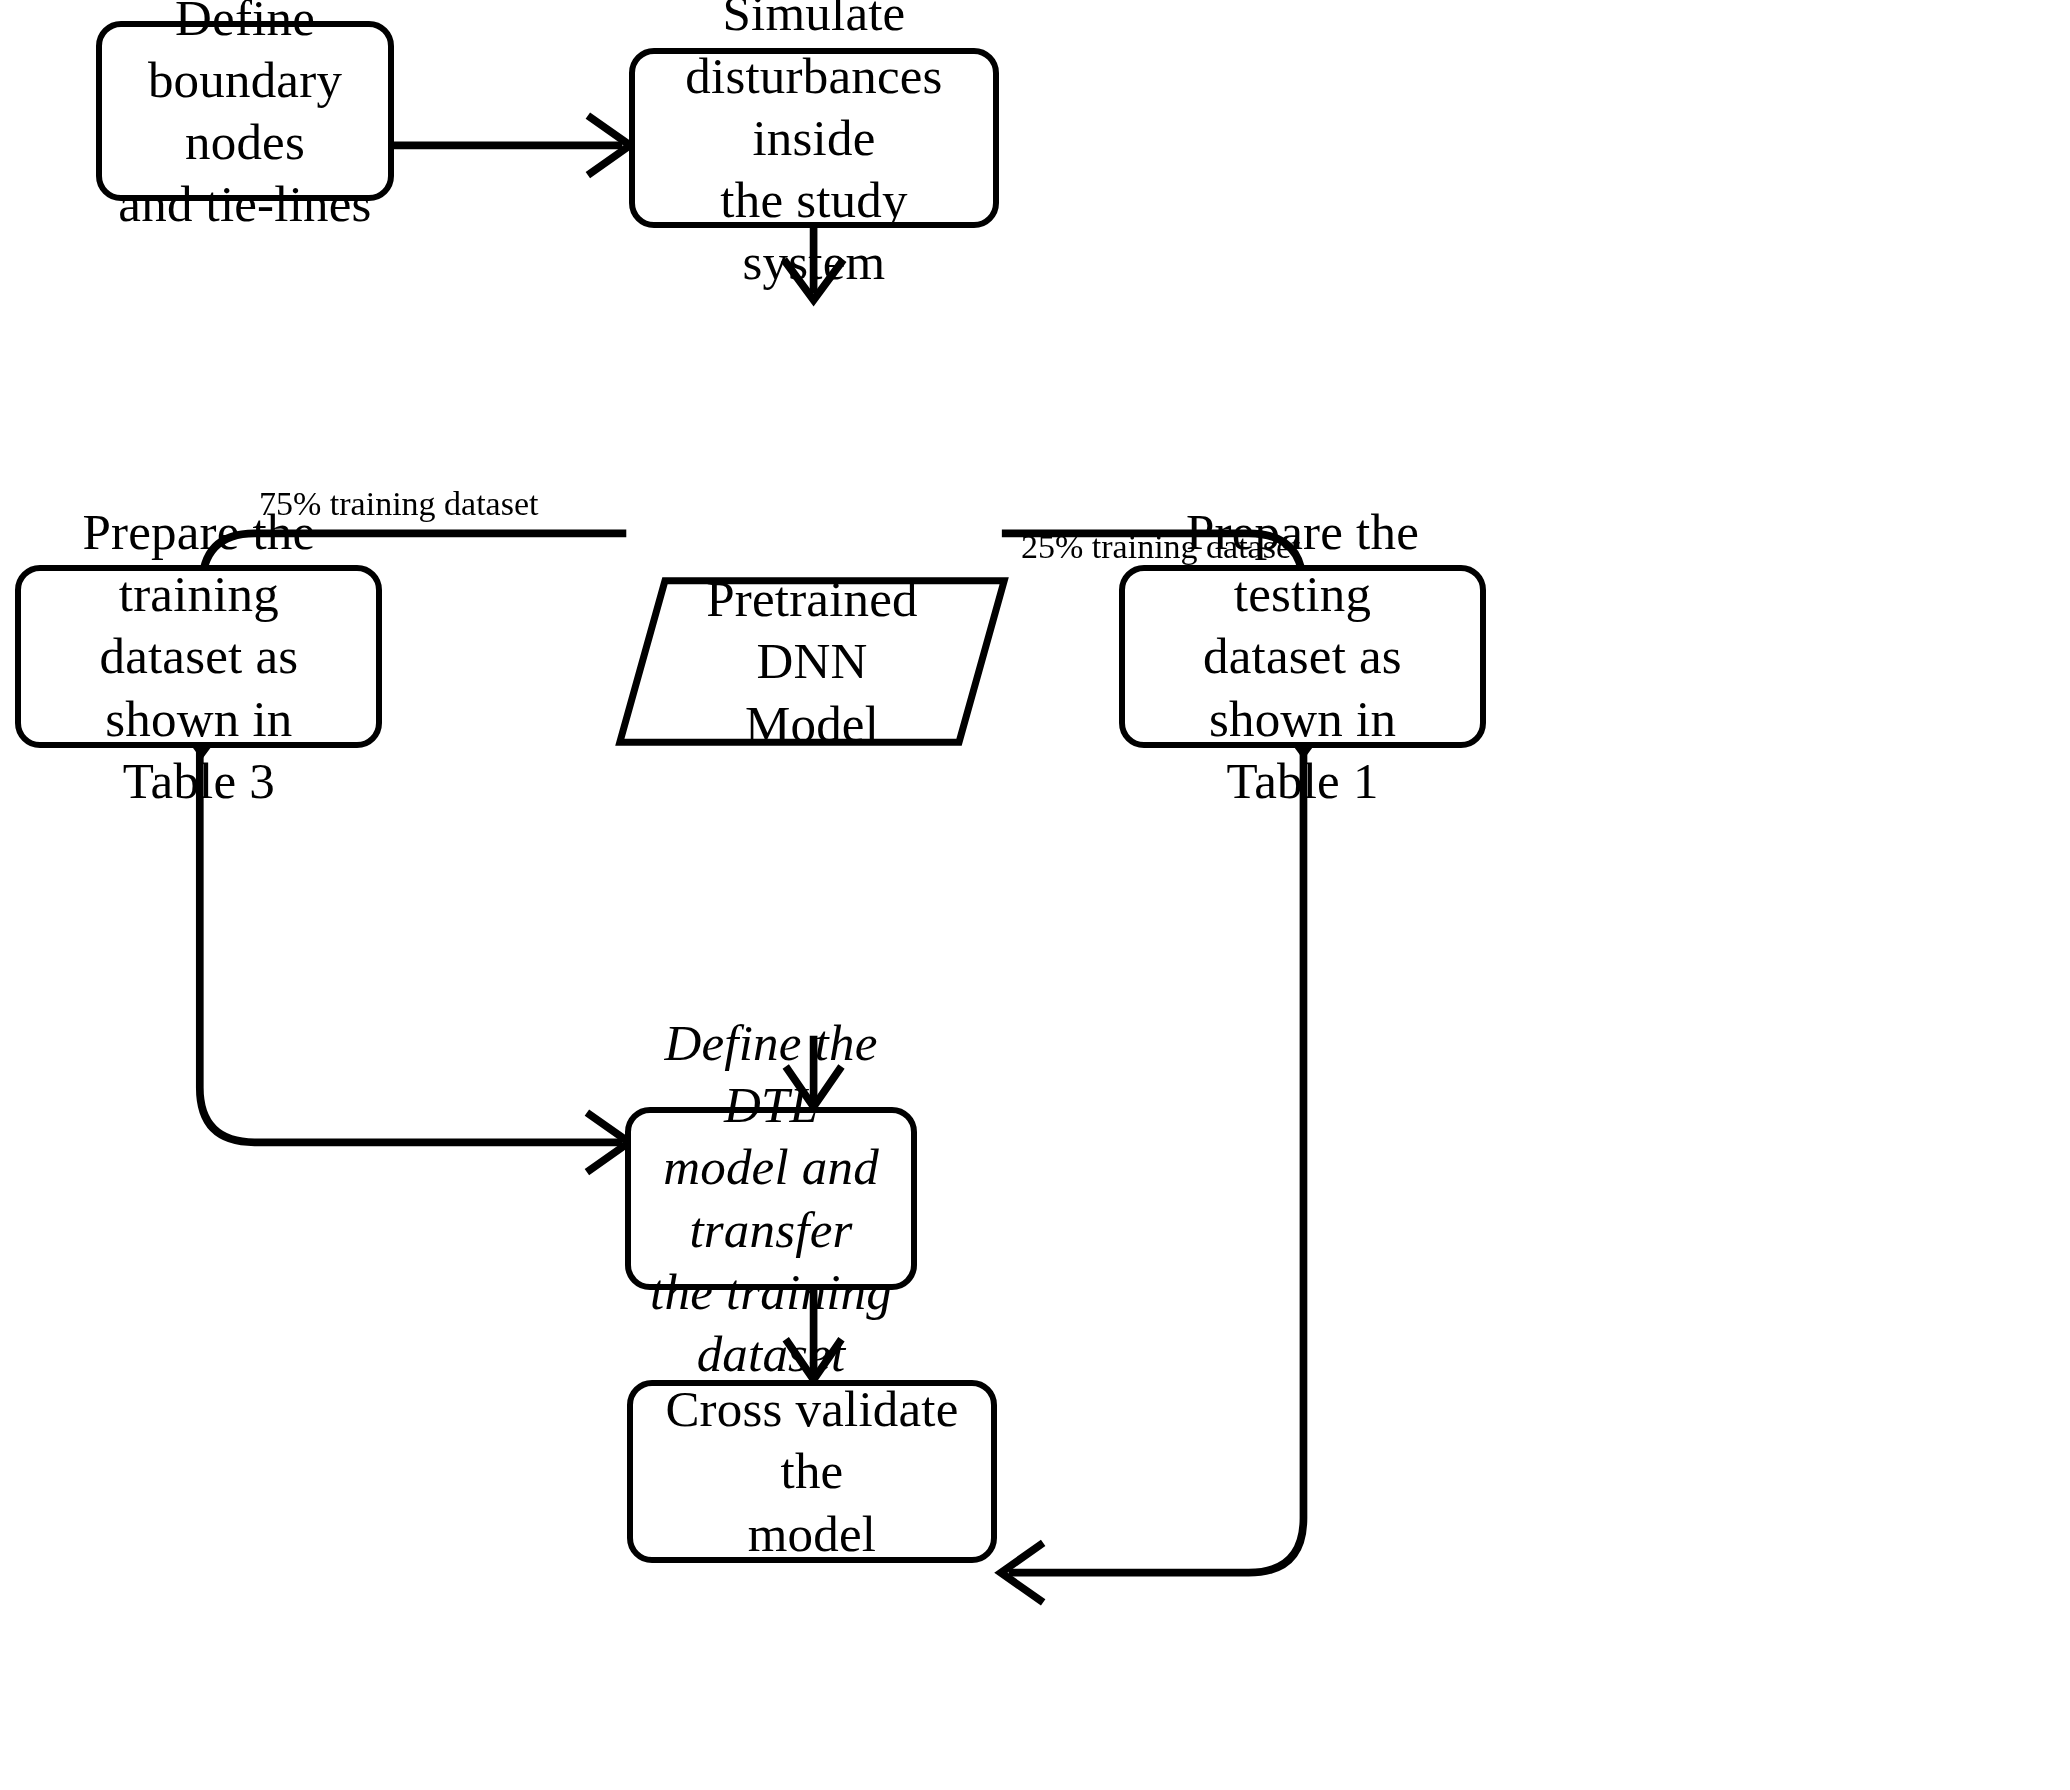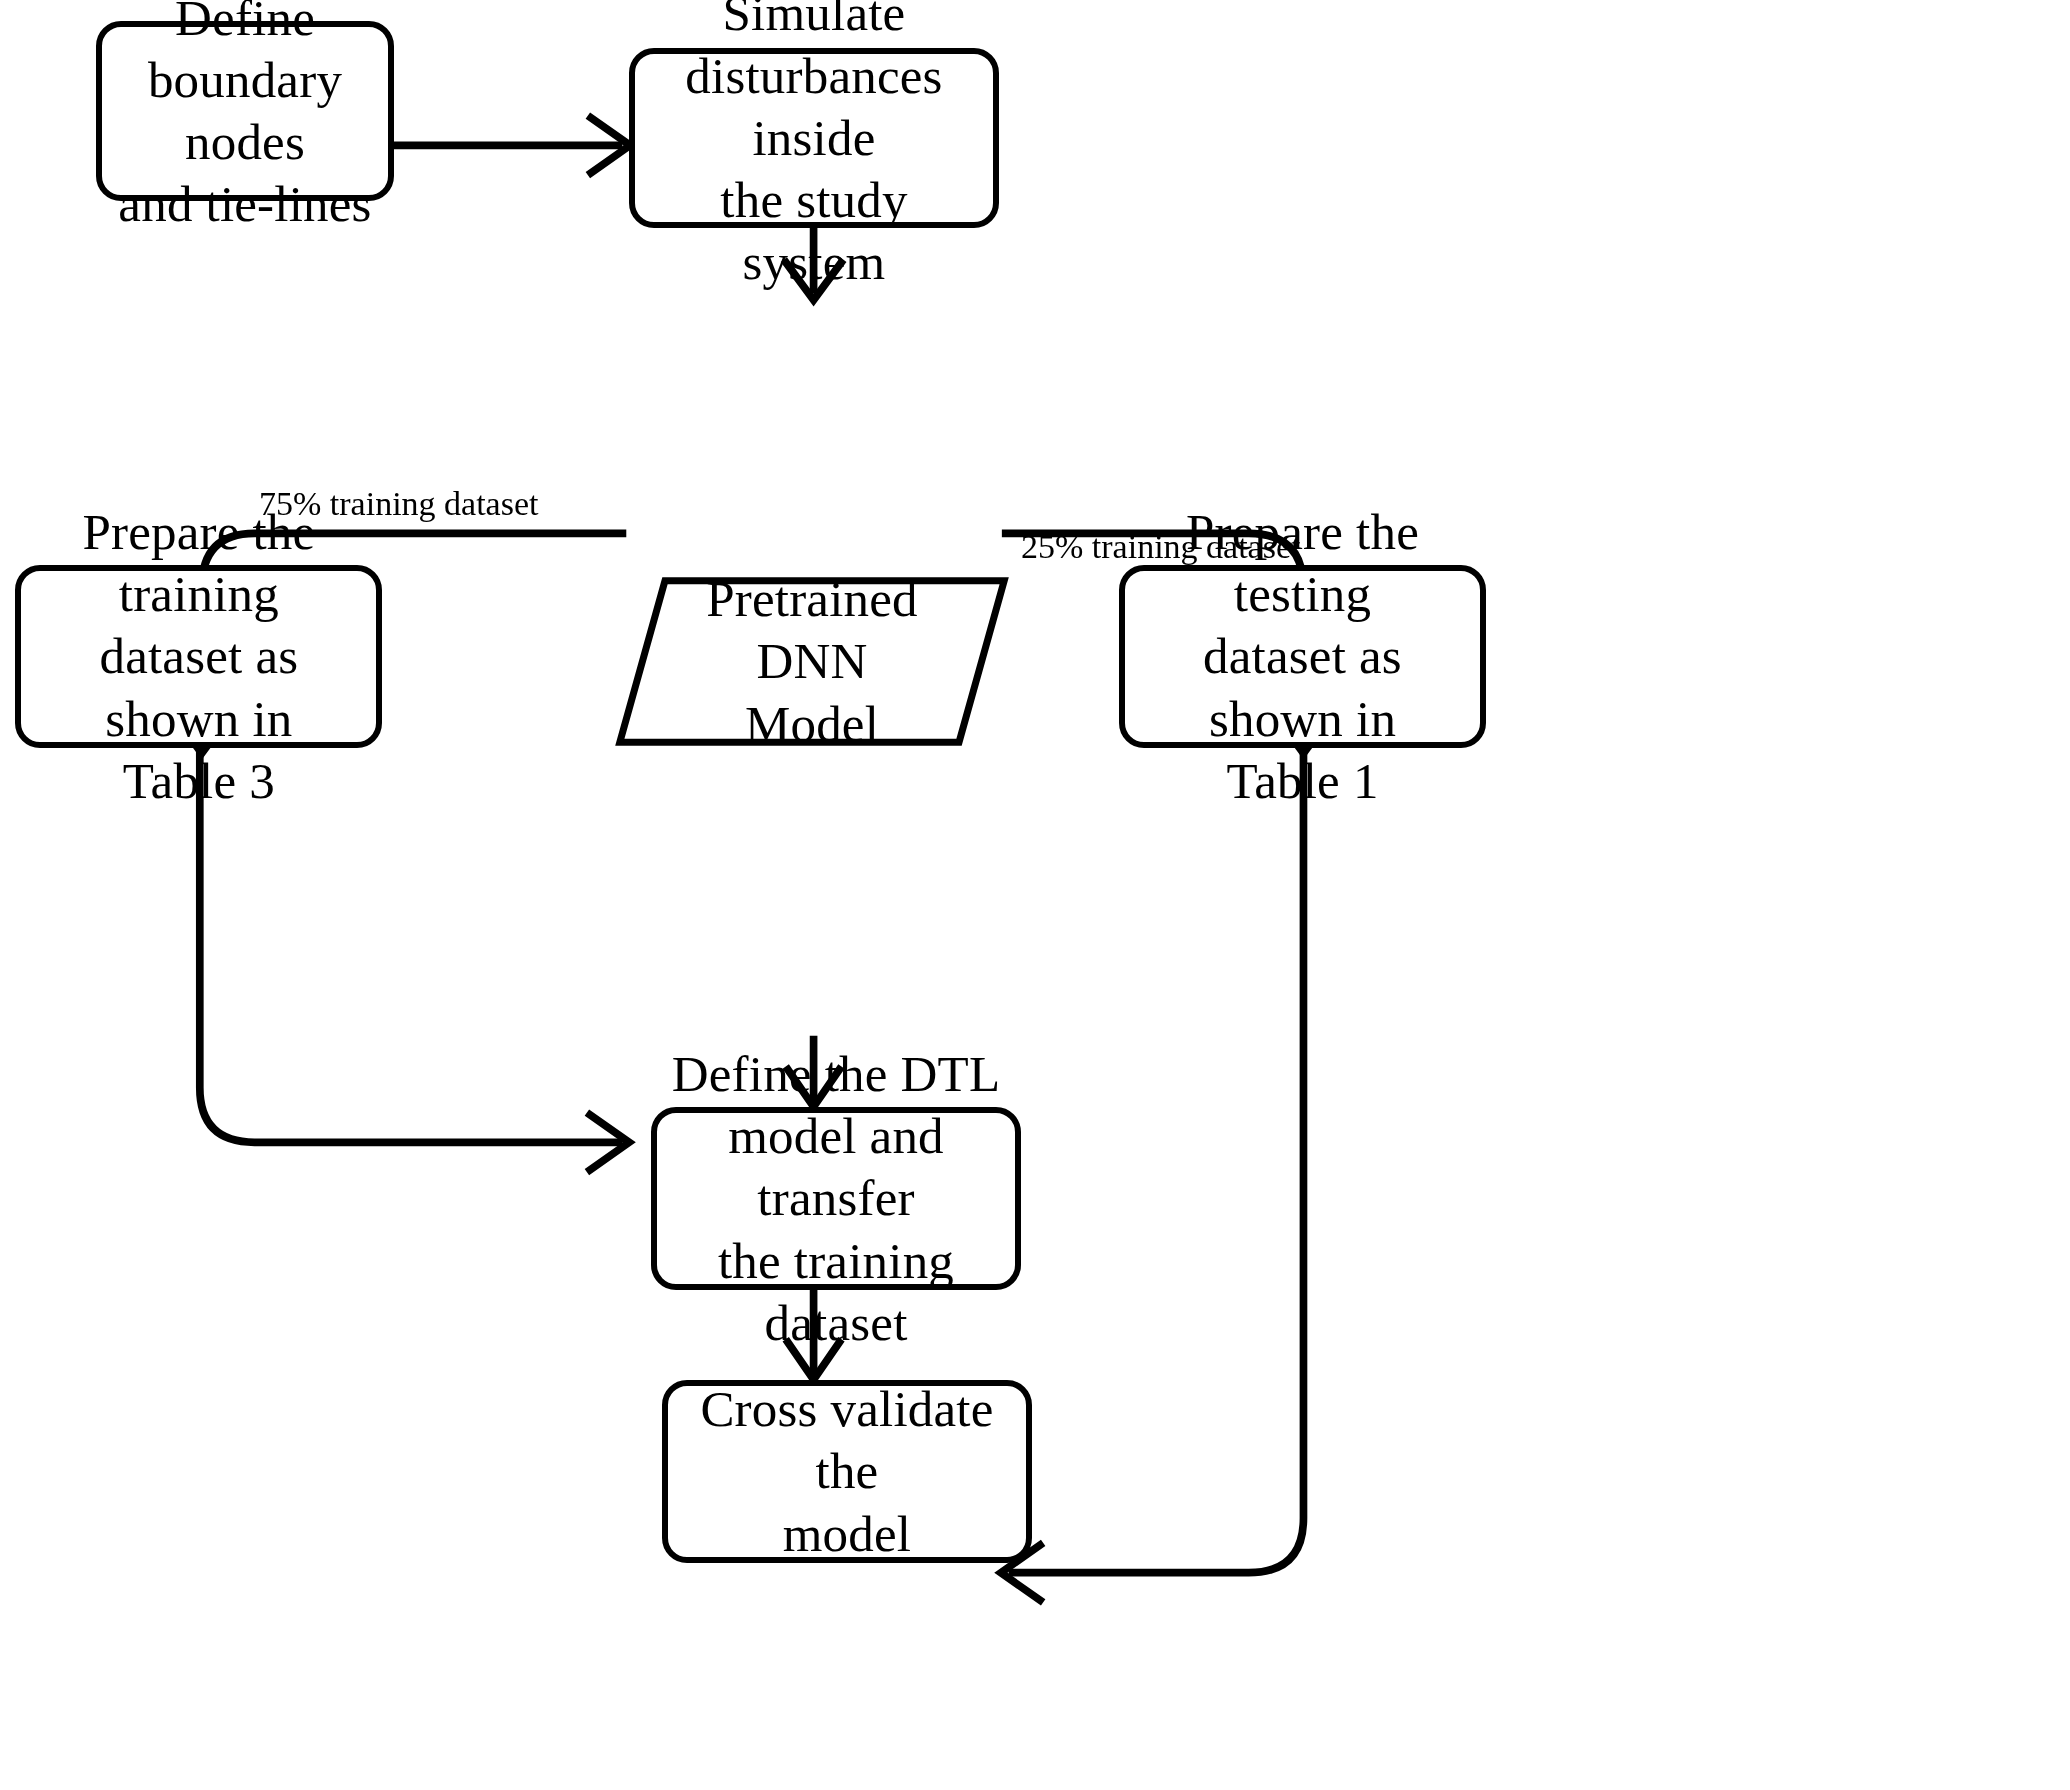--- a/index.html
+++ b/index.html
@@ -144,27 +144,27 @@
 DNN
 Model</div>
   </div>
 
   <div class="node proc" style="left:1119px; top:565px; width:367px; height:183px;">
     <div class="txt">Prepare the testing
 dataset as shown in
 Table 1</div>
   </div>
 
-  <div class="node proc" style="left:651px; top:1107px; width:370px; height:183px;">
+  <div class="node proc" style="left:625px; top:1107px; width:292px; height:183px;font-style:italic;">
     <div class="txt">Define the DTL
 model and transfer
 the training dataset</div>
   </div>
 
-  <div class="node proc" style="left:662px; top:1380px; width:370px; height:183px;">
+  <div class="node proc" style="left:627px; top:1380px; width:370px; height:183px;">
     <div class="txt">Cross validate the
 model</div>
   </div>
 
   <div class="edge-label" style="left:259px; top:485px;">75% training dataset</div>
 
   <div class="edge-label" style="left:1021px; top:485px;margin-top:43px;">25% training dataset</div>
 
 </div>
 

